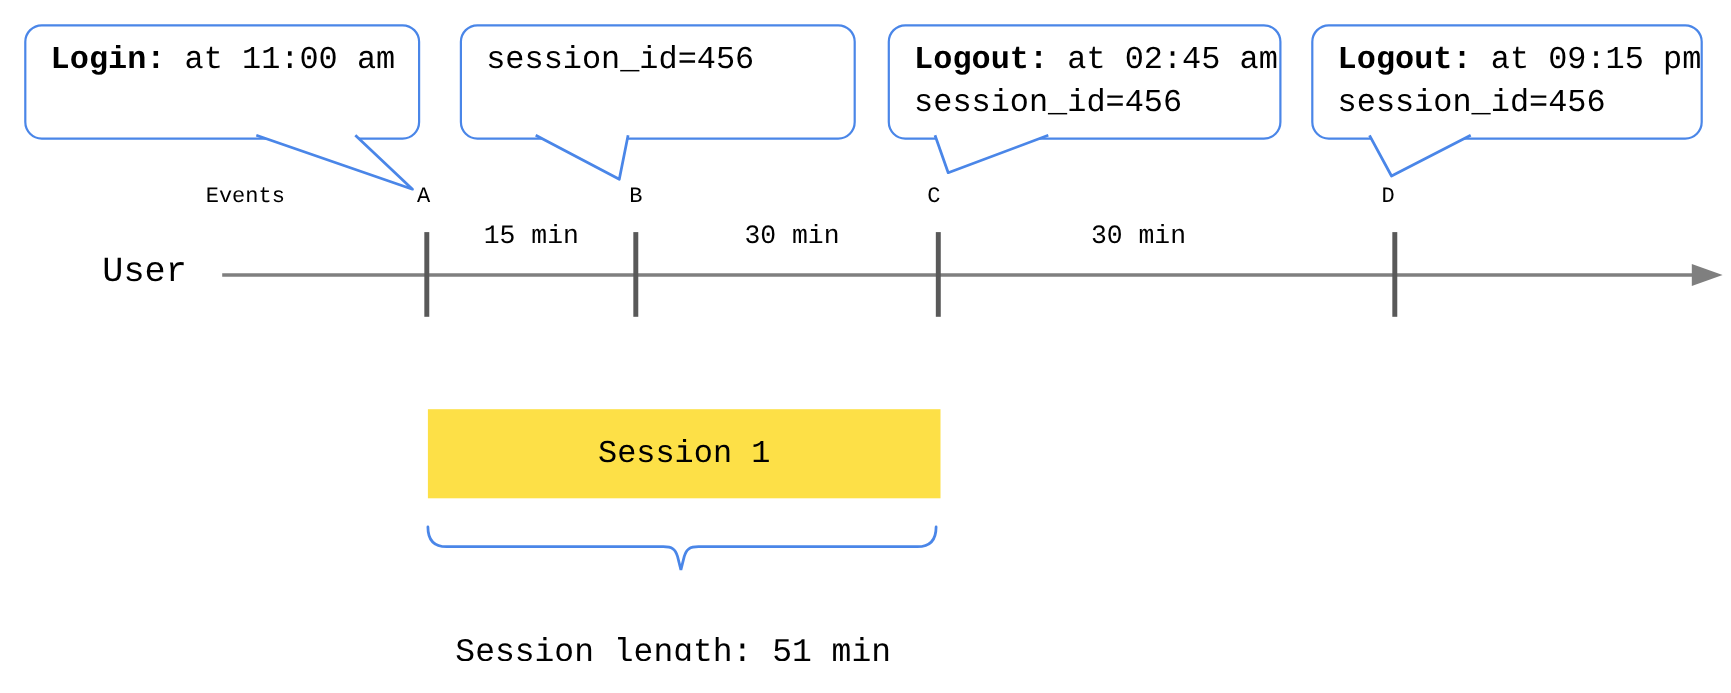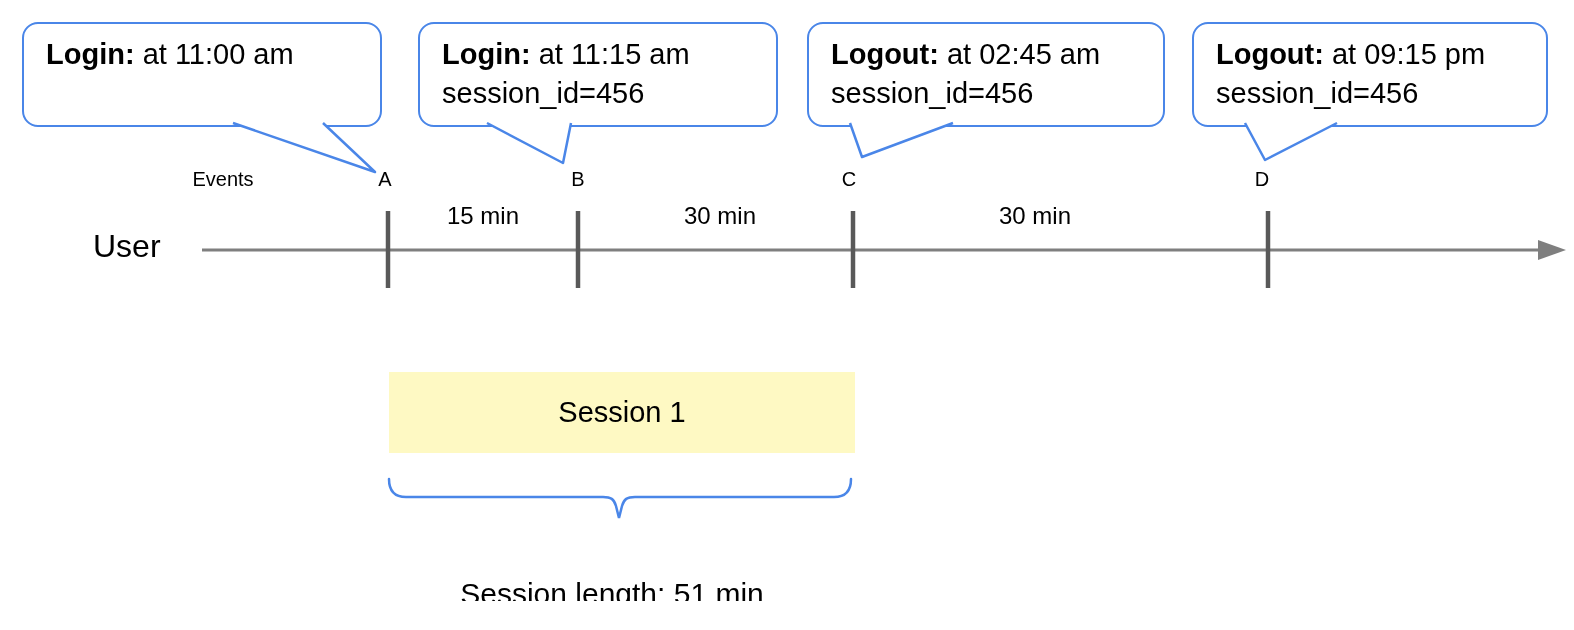--- a/index.html
+++ b/index.html
@@ -8,20 +8,21 @@
     background: #ffffff;
     font-family: "Liberation Sans", "DejaVu Sans", sans-serif;
     color: #000000;
   }
   .canvas {
     position: relative;
     width: 1574px;
     height: 601px;
     background: #ffffff;
     overflow: hidden;
+    font-family: Liberation Mono, monospace;
   }
   .layer-svg {
     position: absolute;
     left: 0; top: 0;
     width: 1574px;
     height: 630px;
     z-index: 2;
     pointer-events: none;
   }
   .bubble {
@@ -57,21 +58,21 @@
     font-size: 32px;
     left: 93px;
     top: 228px;
   }
   .session-box {
     position: absolute;
     left: 389px;
     top: 372px;
     width: 466px;
     height: 81px;
-    background: #fef9c3;
+    background: #fde047;
     z-index: 1;
     display: flex;
     align-items: center;
     justify-content: center;
     font-size: 29px;
   }
   .session-length {
     font-size: 30px;
     left: 612px;
     top: 577px;
@@ -80,21 +81,20 @@
 </head>
 <body>
 
 <div class="canvas">
 
   <div class="bubble" style="left:22px; width:360px;">
     <div><b>Login:</b> <span>at 11:00 am</span></div>
   </div>
 
   <div class="bubble" style="left:418px; width:360px;">
-    <div><b>Login:</b> <span>at 11:15 am</span></div>
     <div>session_id=456</div>
   </div>
 
   <div class="bubble" style="left:807px; width:358px;">
     <div><b>Logout:</b> <span>at 02:45 am</span></div>
     <div>session_id=456</div>
   </div>
 
   <div class="bubble" style="left:1192px; width:356px;">
     <div><b>Logout:</b> <span>at 09:15 pm</span></div>

